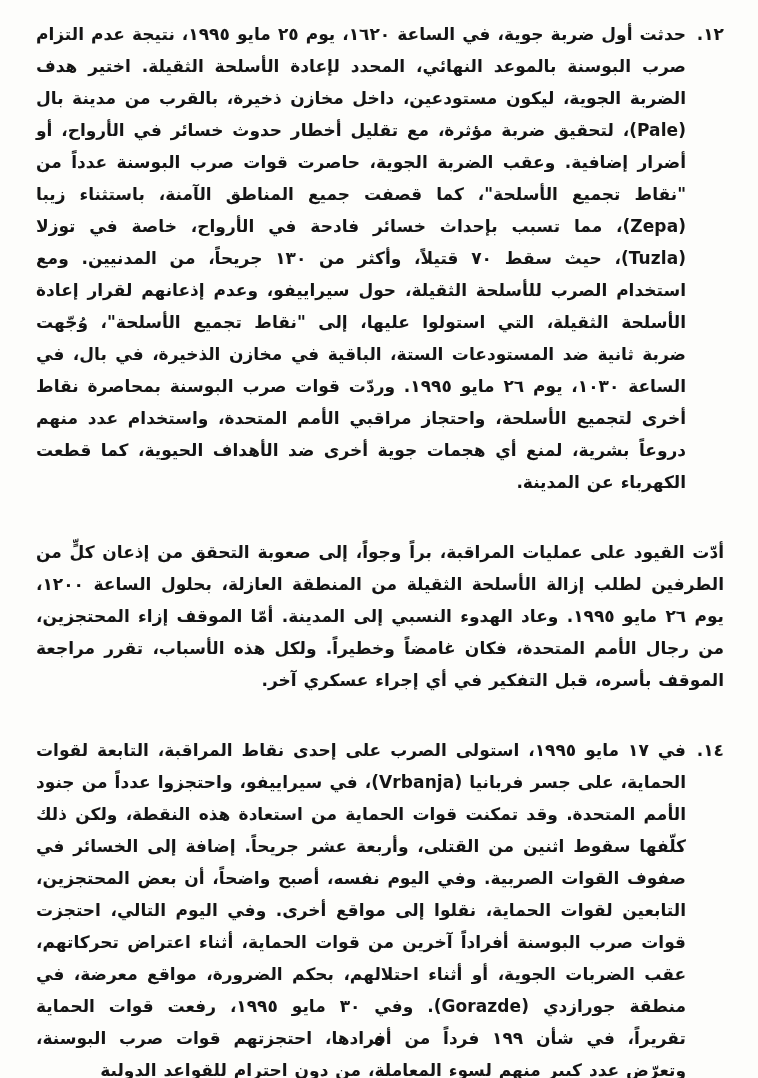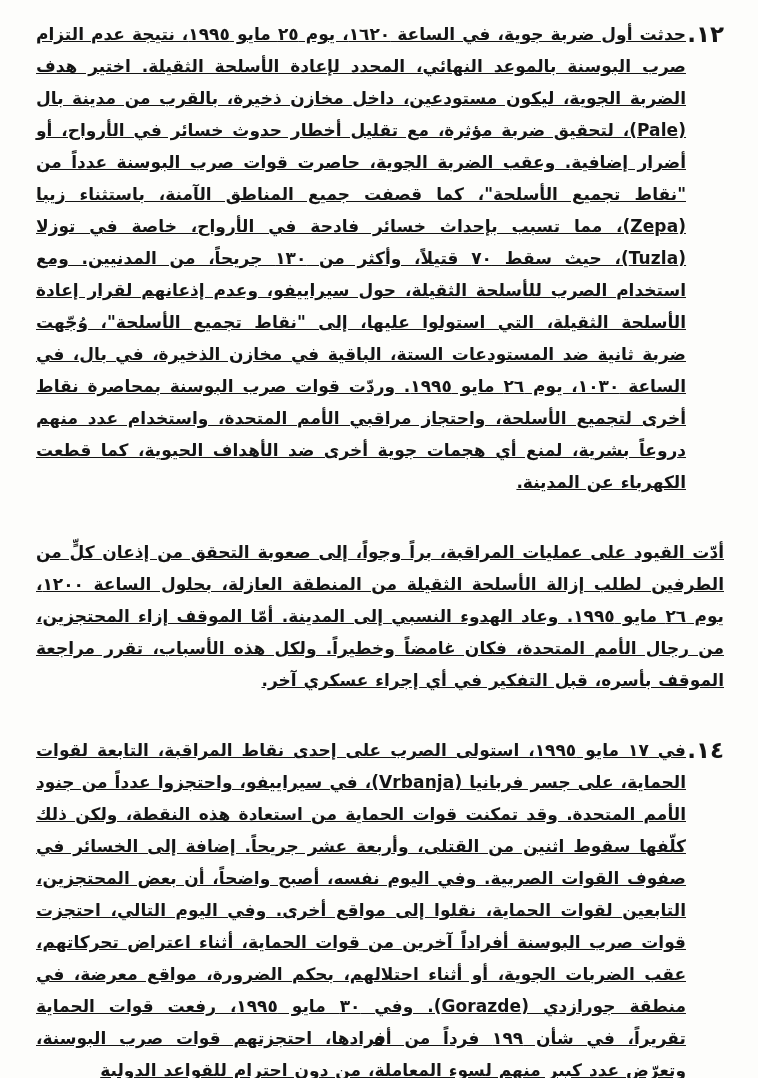--- a/index.html
+++ b/index.html
@@ -18,35 +18,34 @@
     padding: 18px 34px 0 36px;
     overflow: hidden;
   }
   .para {
     display: flex;
     direction: rtl;
     margin-bottom: 38px;
   }
   .para-num {
     flex: 0 0 38px;
-    font-size: 23px;
+    font-size: 17px;
     font-weight: bold;
     line-height: 32px;
     white-space: nowrap;
   }
   .para-text {
     flex: 1;
     font-size: 17px;
     font-weight: bold;
     line-height: 32px;
     text-align: justify;
     text-align-last: right;
     letter-spacing: 0.1px;
     word-spacing: 1px;
-    text-decoration: underline;
   }
   .page-number {
     position: absolute;
     bottom: 28px;
     left: 0;
     right: 0;
     text-align: center;
     font-size: 16px;
     font-weight: bold;
     color: #151515;

